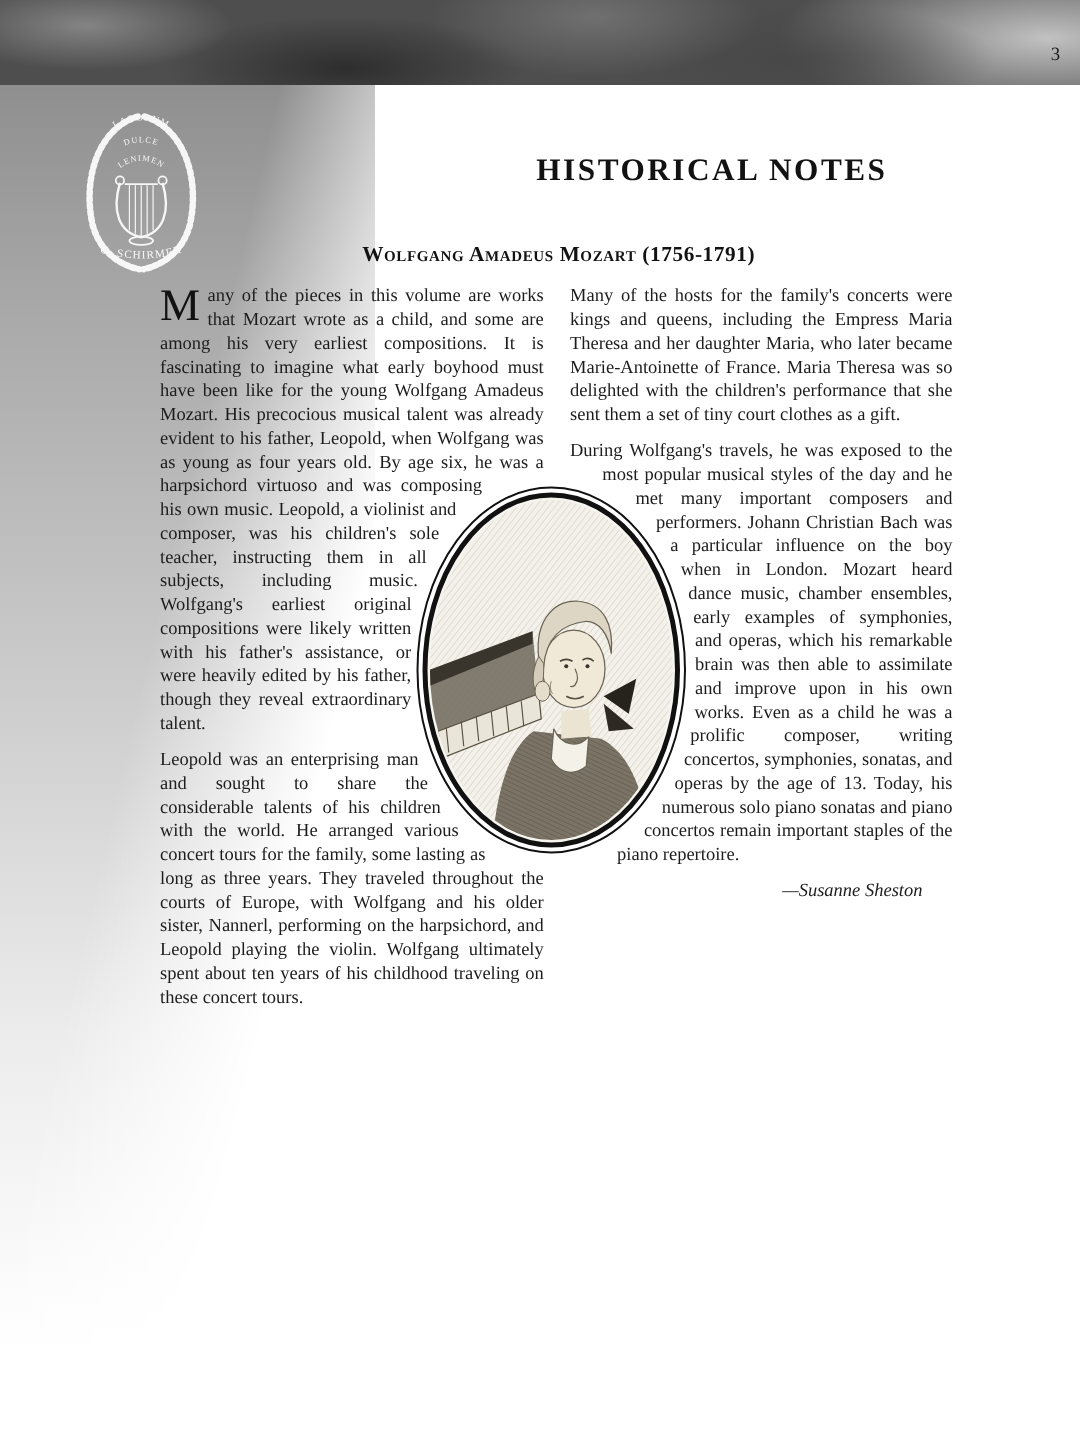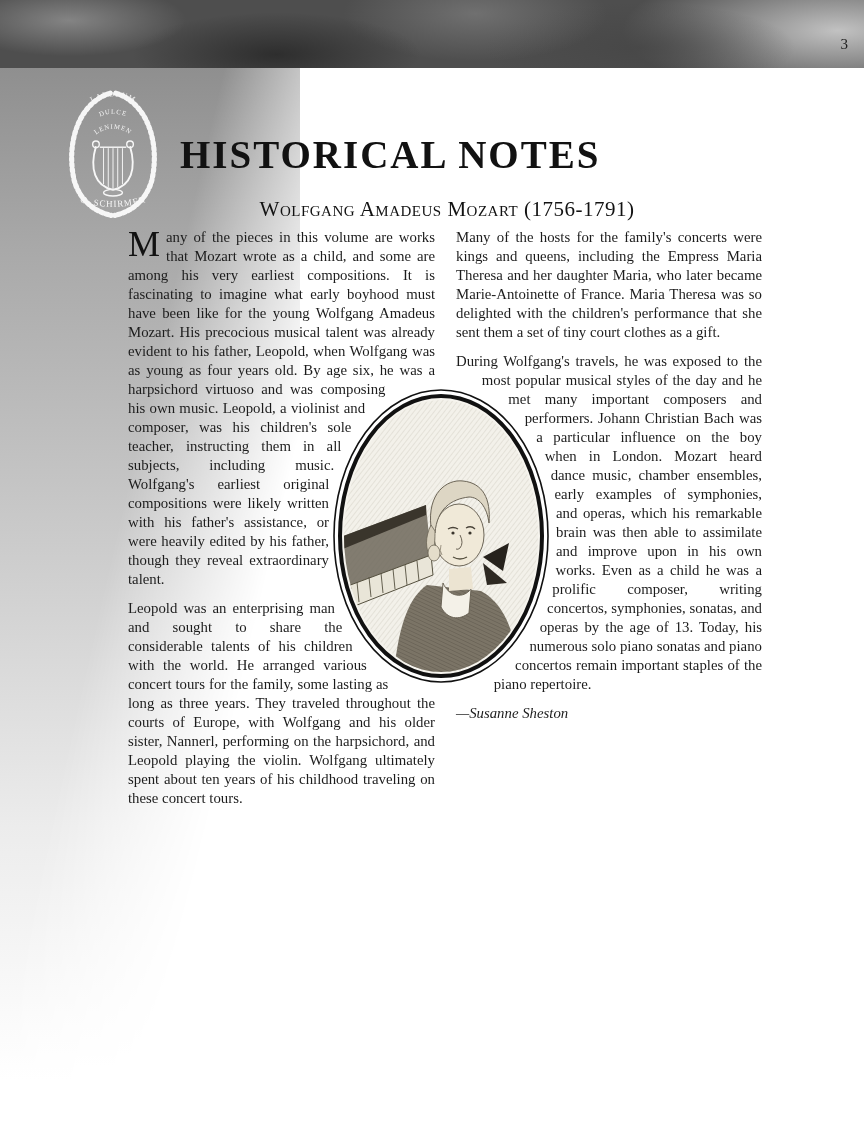--- a/index.html
+++ b/index.html
@@ -38,26 +38,26 @@
   }
 
   
   .logo{position:absolute;left:56px;top:80px;width:114px;height:142px;opacity:.92;}
   .logo svg{display:block;width:100%;height:100%;}
   .logo text{fill:#ffffff;font-family:"Liberation Serif",serif;}
 
   
   .title{
     position:absolute;left:180px;top:106px;width:530px;
-    text-align:left;font-size:39px;letter-spacing:2px;
+    text-align:right;font-size:25px;letter-spacing:2px;
     color:#121212;white-space:nowrap;
   }
   .subtitle{
     position:absolute;left:180px;top:180px;width:534px;
-    text-align:center;font-size:21px;font-weight:400;
+    text-align:center;font-size:17px;font-weight:700;
     font-variant:small-caps;letter-spacing:.5px;color:#121212;white-space:nowrap;
   }
 
   
   .col{
     position:absolute;top:228px;width:307px;
     font-size:14.8px;line-height:19px;text-align:justify;
     color:#1c1c1c;
   }
   .col-left{left:128px;}
@@ -73,21 +73,21 @@
   .oval-spacer-left{
     float:right;width:106px;height:295px;margin-top:164px;
     shape-outside:ellipse(116px 156px at 112px 308px);
   }
   .oval-spacer-right{
     float:left;width:100px;height:295px;margin-top:164px;
     shape-outside:ellipse(116px 156px at -15px 308px);
   }
 
   .byline{
-    text-align:left;font-style:italic;padding-right:24px;margin-top:16px;
+    text-align:right;font-style:italic;padding-right:24px;margin-top:16px;
   }
 
   
   .portrait{position:absolute;left:331px;top:387px;width:220px;height:298px;}
   .portrait svg{display:block;width:100%;height:100%;}
 </style>
 </head>
 <body>
 
 <div class="page">

